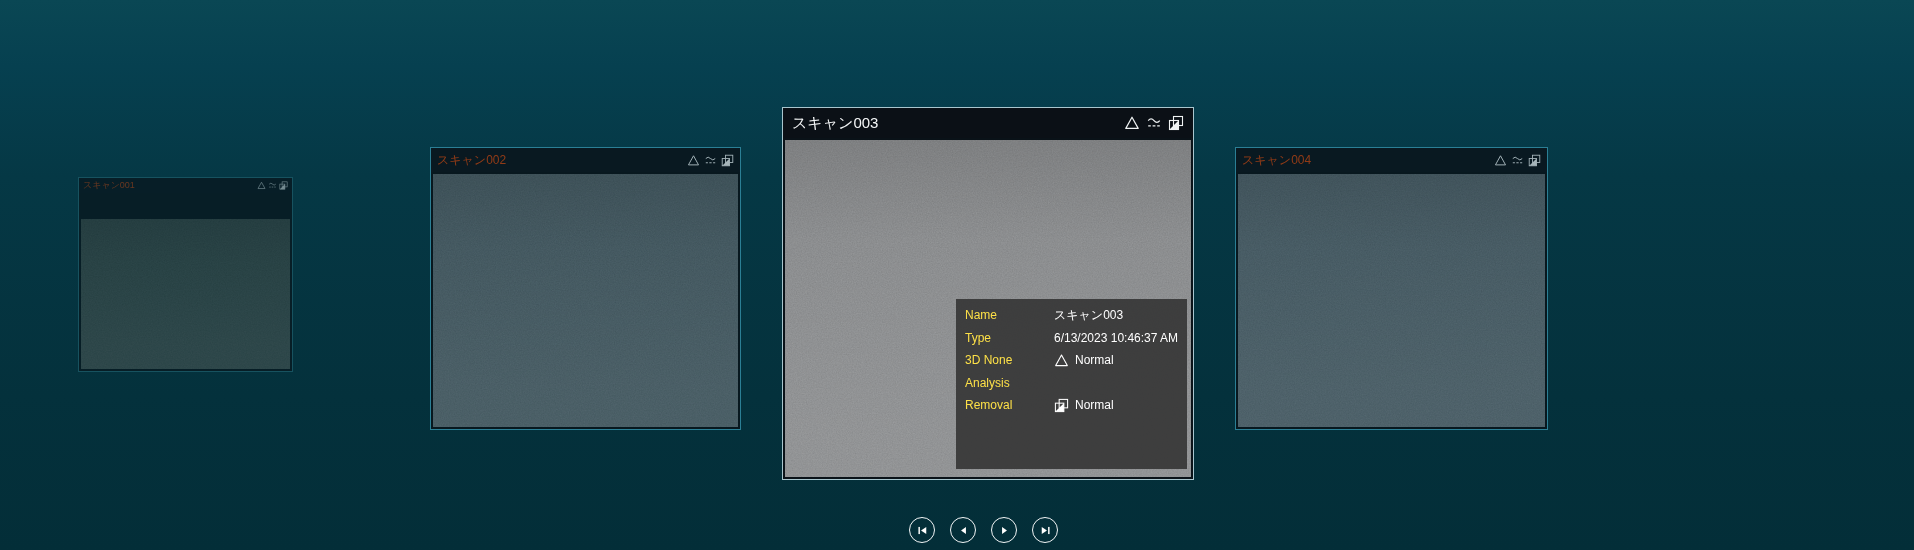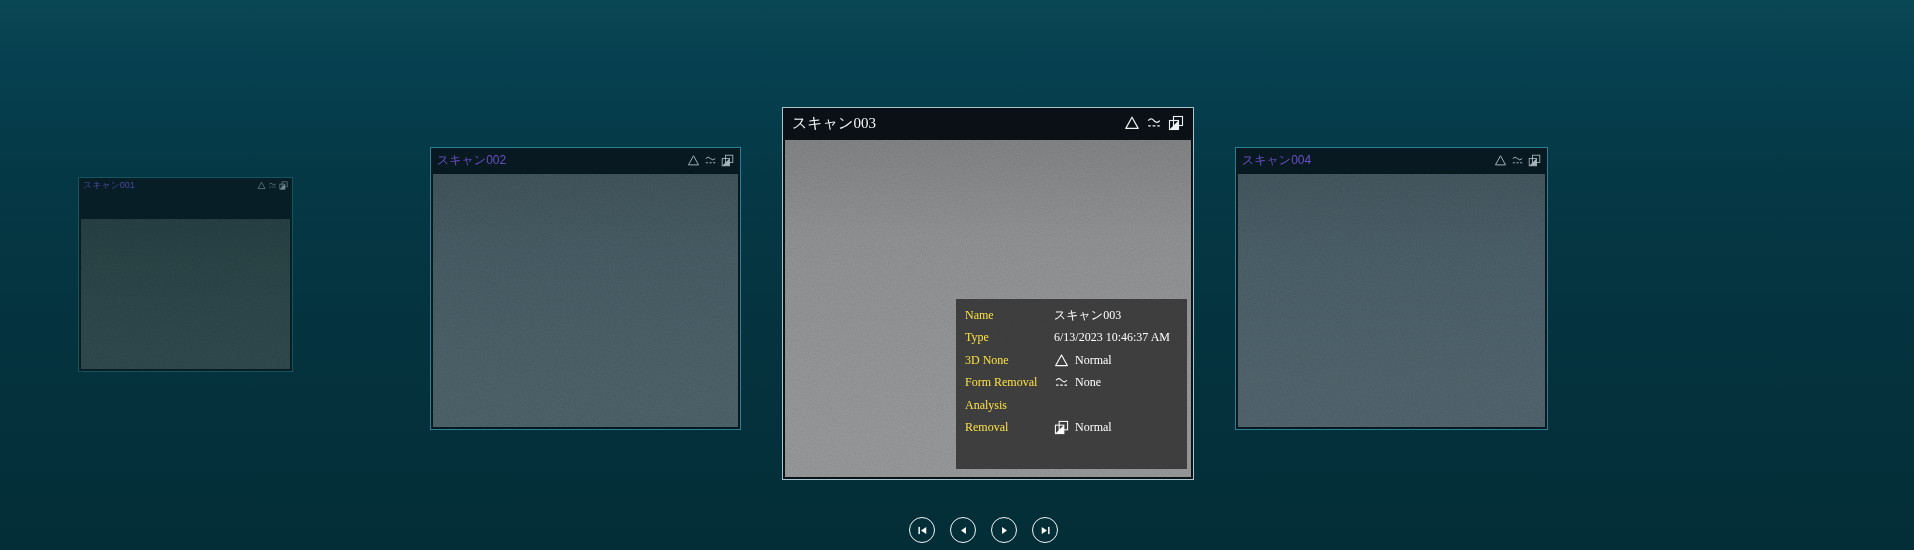--- a/index.html
+++ b/index.html
@@ -11,21 +11,21 @@
     background:linear-gradient(180deg,#0a4754 0%,#064050 12%,#053845 32%,#04313c 72%,#032e38 100%);
   }
 
   
   .card {
     position:absolute; display:flex; flex-direction:column;
     background:#0a1218;
   }
   .card .titlebar {
     display:flex; align-items:center; justify-content:space-between;
-    background:#0b131a; color:#8b5cf6; flex:0 0 auto;
+    background:#0b131a; color:#c2410c; flex:0 0 auto;
   }
   .tb-icons { display:flex; align-items:center; color:#dde4e7; }
   .tb-icons svg { display:block; }
   .imgarea { position:relative; flex:1; margin:2px; overflow:hidden; }
   .scan-svg { position:absolute; inset:0; width:100%; height:100%; display:block; }
   .shade {
     position:absolute; inset:0; pointer-events:none;
     background:linear-gradient(180deg, rgba(0,0,0,0.10) 0%, rgba(0,0,0,0) 30%, rgba(255,255,255,0.05) 85%);
   }
   .dim { position:absolute; inset:0; pointer-events:none; z-index:6; }
@@ -36,21 +36,21 @@
   .card1 .tb-icons svg { width:9px; height:9px; }
   .card1 .dim { background:rgba(4,44,54,0.48); }
 
   .card2 { left:430px; top:147px; width:311px; height:283px; border:1px solid #2b7f95; }
   .card4 { left:1235px; top:147px; width:313px; height:283px; border:1px solid #2b7f95; }
   .card2 .titlebar, .card4 .titlebar { height:24px; padding:0 6px; font-size:12px; }
   .card2 .tb-icons, .card4 .tb-icons { gap:4px; }
   .card2 .tb-icons svg, .card4 .tb-icons svg { width:13px; height:13px; }
   .card2 .dim, .card4 .dim { background:rgba(4,44,54,0.26); }
 
-  .card3 { left:782px; top:107px; width:412px; height:373px; border:1px solid #a9c6ce;font-family:Liberation Serif, serif; }
+  .card3 { left:782px; top:107px; width:412px; height:373px; border:1px solid #a9c6ce; }
   .card3 .titlebar { height:30px; padding:0 9px; font-size:15px; background:#0b1016; color:#f4f6f7; }
   .card3 .tb-icons { gap:6px; color:#f0f3f4; }
   .card3 .tb-icons svg { width:16px; height:16px; }
 
   
   .info-panel {
     position:absolute; right:4px; bottom:8px; width:231px; height:170px;
     background:rgba(56,56,56,0.94); color:#ffffff;
     padding:5px 0 0 9px; z-index:4;
   }
@@ -206,29 +206,20 @@
         <div class="info-row">
           <span class="info-label">3D None</span>
           <span class="info-value">
             <svg>
                 <use href="#ic-triangle"></use>
               </svg>
             <span>Normal</span>
           </span>
         </div>
         <div class="info-row">
-          <span class="info-label">Form Removal</span>
-          <span class="info-value">
-            <svg>
-                <use href="#ic-form"></use>
-              </svg>
-            <span>None</span>
-          </span>
-        </div>
-        <div class="info-row">
           <span class="info-label">Analysis</span>
           <span class="info-value">
             <span></span>
           </span>
         </div>
         <div class="info-row">
           <span class="info-label">Removal</span>
           <span class="info-value">
             <svg>
                 <use href="#ic-images"></use>

